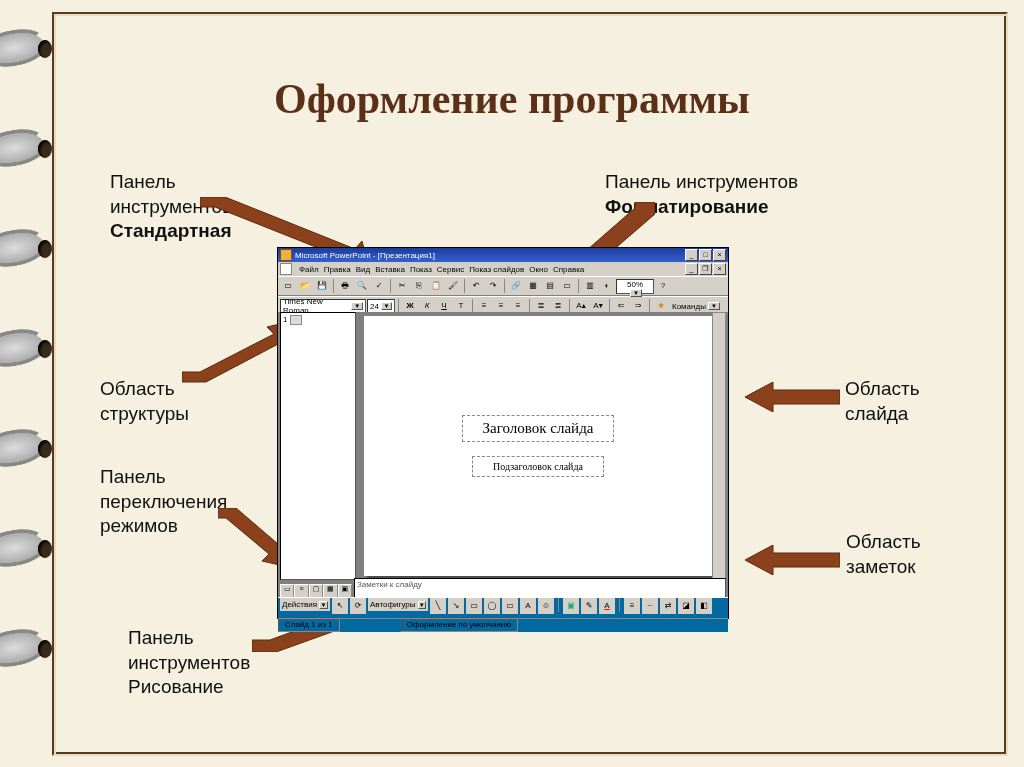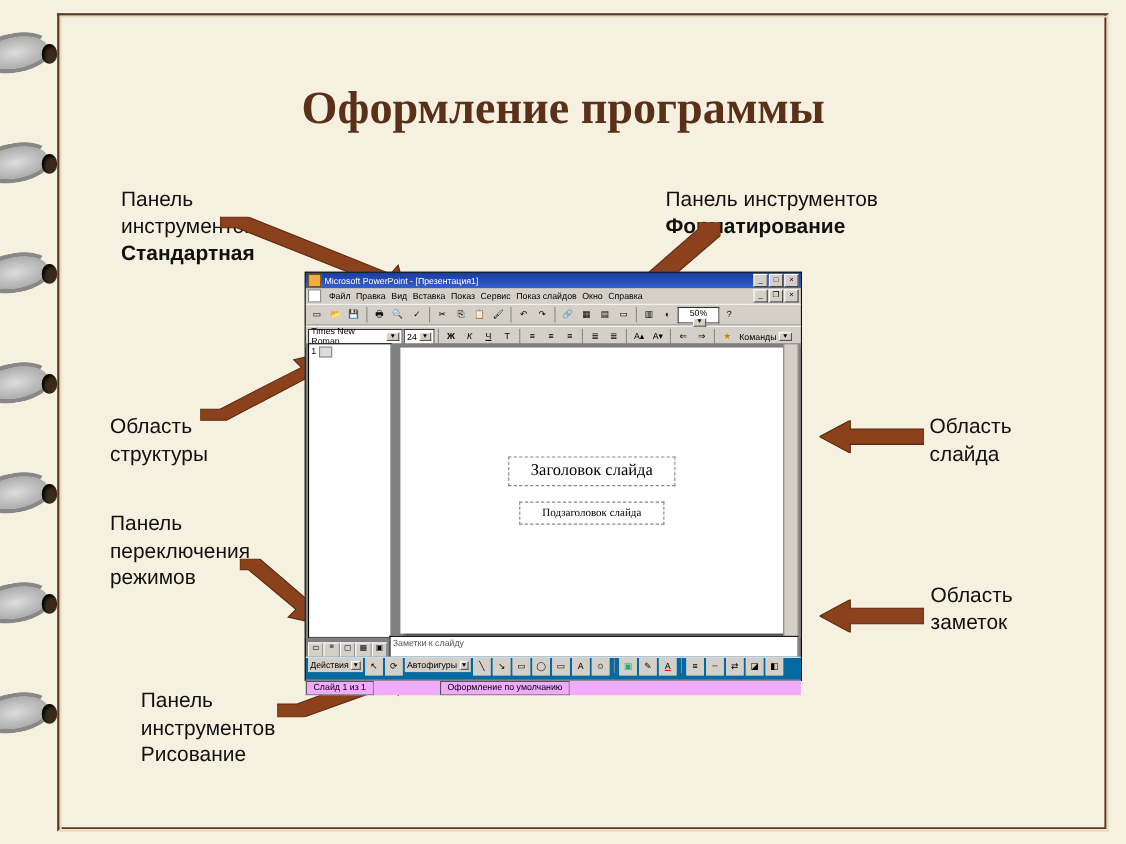--- a/index.html
+++ b/index.html
@@ -228,21 +228,21 @@
     position:absolute;
     left:0; right:0; bottom: 0; height:20px;
     background:#0369a1;
     border-top:1px solid #fff;
     display:flex; padding:0 2px; gap:2px;
     font-size:8px; color:#000;
   }
   .statusbar {
     position:absolute;
     left:0; right:0; bottom:-14px; height:13px;
-    background:#f0abfc;
+    background:#0369a1;
     border-top:1px solid #888;
     display:flex; font-size:8px; color:#000;
   }
   .statusbar .cell {
     border:1px solid #888; border-top-color:#555; border-left-color:#555;
     padding:0 6px; margin-right:60px;
   }
 </style>
 </head>
 <body>

